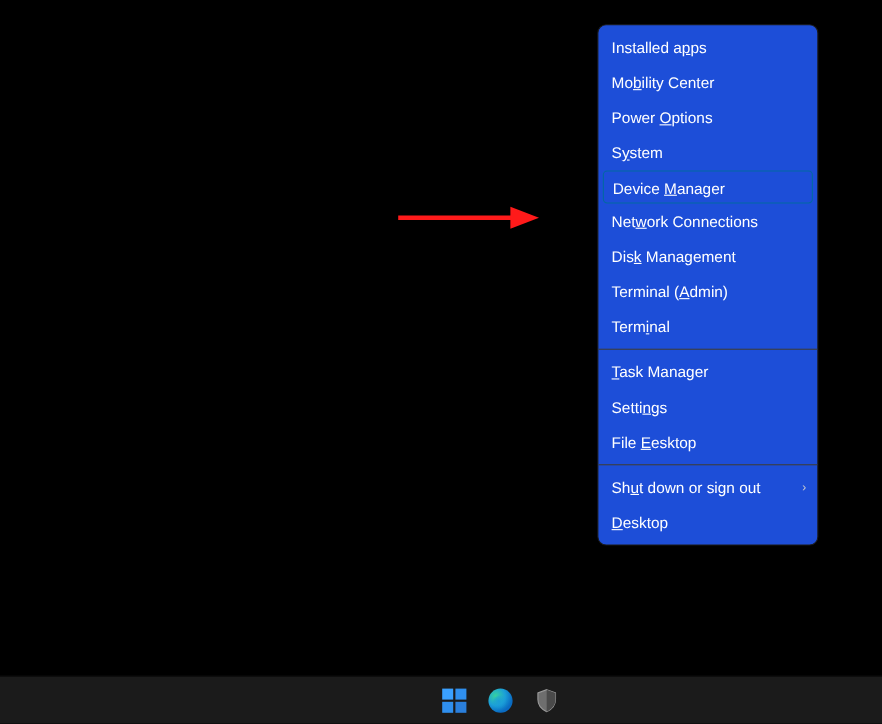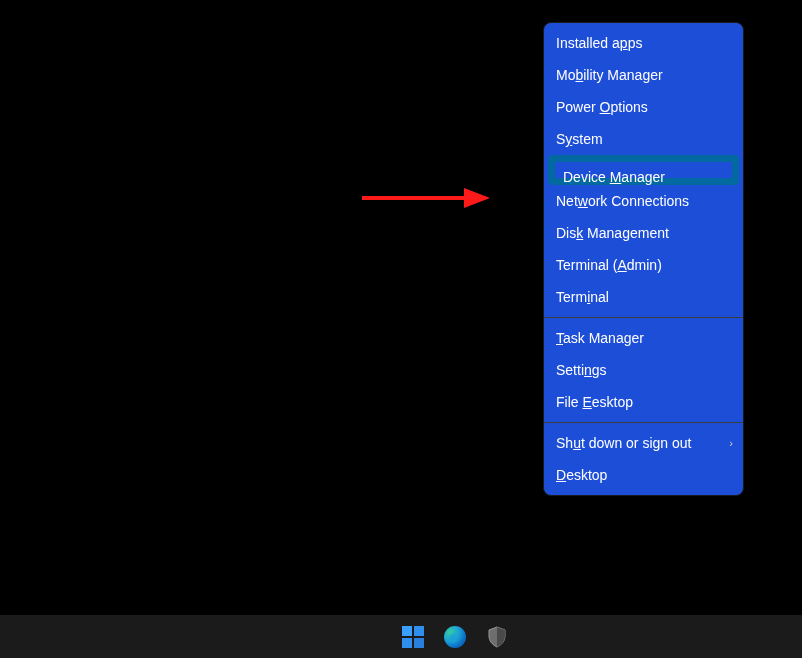--- a/index.html
+++ b/index.html
@@ -26,21 +26,21 @@
       font-size: 14px;
       color: #ffffff;
       cursor: default;
       white-space: nowrap;
       position: relative;
       border-radius: 4px;
     }
     .menu-item.highlight {
       margin: 0 4px;
       padding: 0 8px;
-      border: 7px solid #0369a1;
+      border: 1px solid #0369a1;
       line-height: 30px;
       height: 30px;
     }
     .menu-sep {
       height: 1px;
       background: #3d3d3d;
       margin: 4px 0;
     }
     .submenu-arrow {
       position: absolute;
@@ -116,21 +116,21 @@
 
 <div class="arrow-annot">
   <svg width="130" height="24" viewBox="0 0 130 24">
     <line x1="2" y1="12" x2="108" y2="12" stroke="#ff1a1a" stroke-width="4"></line>
     <polygon points="130,12 104,2 104,22" fill="#ff1a1a"></polygon>
   </svg>
 </div>
 
 <div class="context-menu" id="context-menu">
     <div class="menu-item"><span><span>Installed a</span><span class="accel">p</span><span>ps</span></span></div>
-    <div class="menu-item"><span><span>Mo</span><span class="accel">b</span><span>ility Manager</span></span></div>
+    <div class="menu-item"><span><span>Mo</span><span class="accel">b</span><span>ility Center</span></span></div>
     <div class="menu-item"><span><span>Power </span><span class="accel">O</span><span>ptions</span></span></div>
     <div class="menu-item"><span><span>S</span><span class="accel">y</span><span>stem</span></span></div>
     <div class="menu-item highlight"><span><span>Device </span><span class="accel">M</span><span>anager</span></span></div>
     <div class="menu-item"><span><span>Net</span><span class="accel">w</span><span>ork Connections</span></span></div>
     <div class="menu-item"><span><span>Dis</span><span class="accel">k</span><span> Management</span></span></div>
     <div class="menu-item"><span><span>Terminal (</span><span class="accel">A</span><span>dmin)</span></span></div>
     <div class="menu-item"><span><span>Term</span><span class="accel">i</span><span>nal</span></span></div>
     <div class="menu-sep"></div>
     <div class="menu-item"><span><span></span><span class="accel">T</span><span>ask Manager</span></span></div>
     <div class="menu-item"><span><span>Setti</span><span class="accel">n</span><span>gs</span></span></div>

